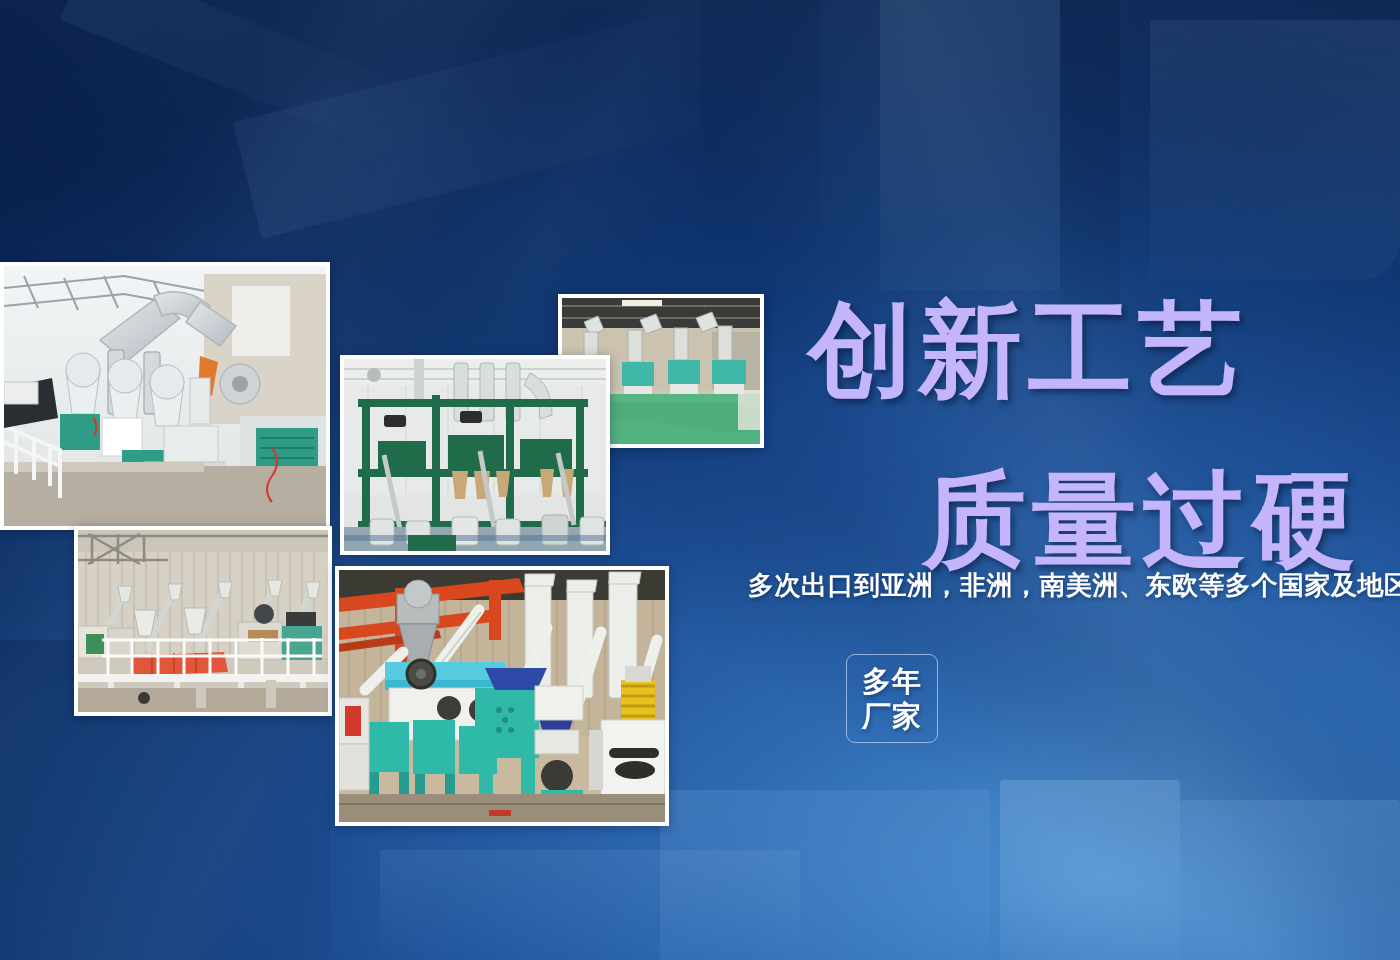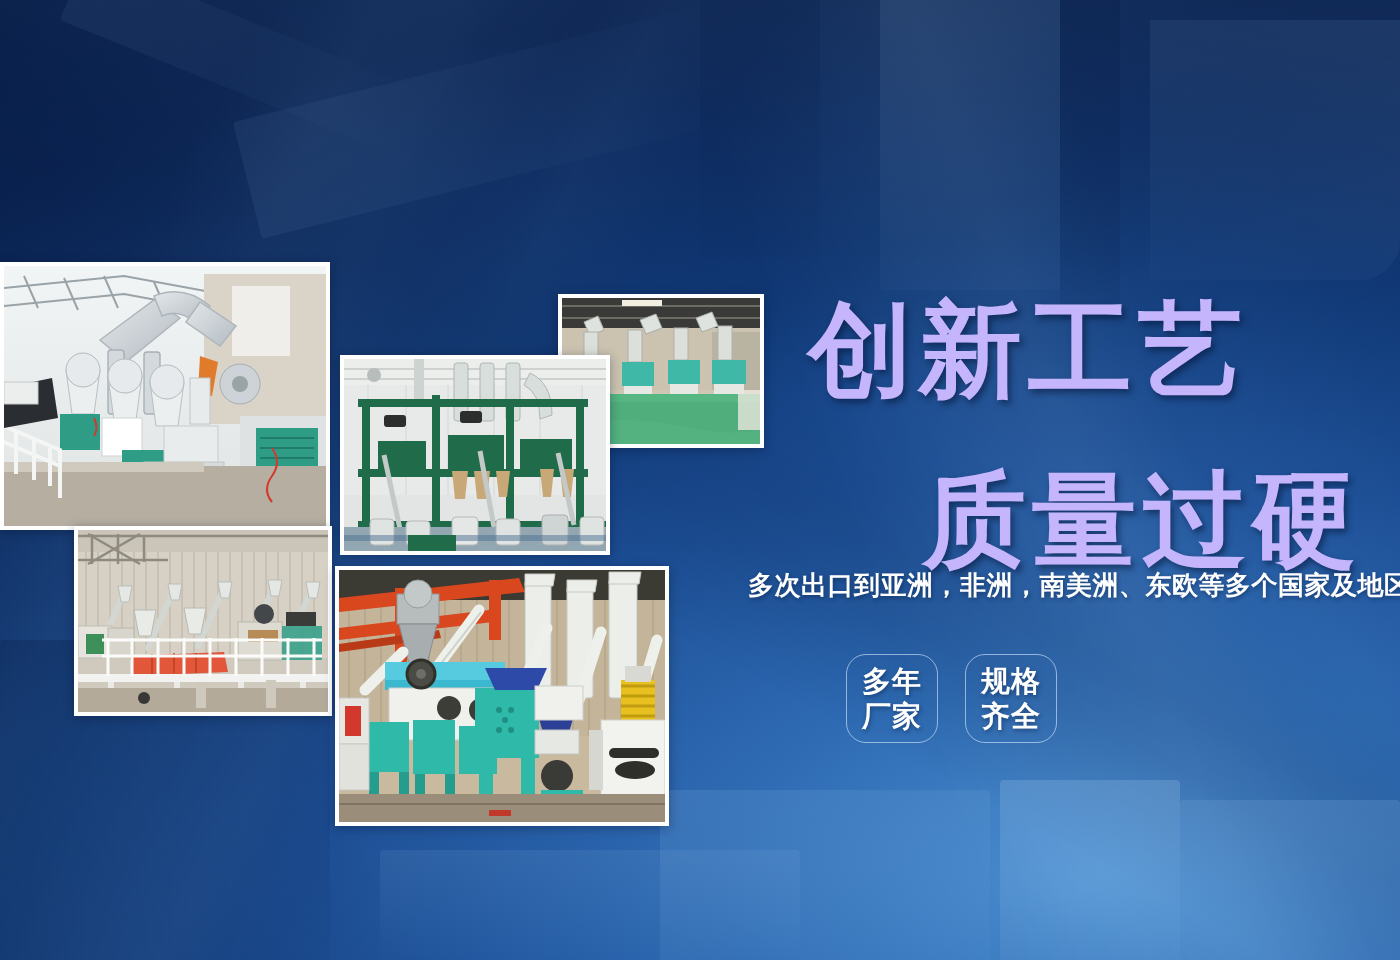--- a/index.html
+++ b/index.html
@@ -119,21 +119,21 @@
     position: absolute;
     left: 846px;
     top: 654px;
     display: flex;
     gap: 27px;
   }
   .badge {
     width: 92px;
     height: 89px;
     border: 1.5px solid rgba(214,233,252,.62);
-    border-radius: 20px;
+    border-radius: 9px;
     box-sizing: border-box;
     display: flex;
     flex-direction: column;
     align-items: center;
     justify-content: center;
     color: #ffffff;
     font-size: 29px;
     font-weight: 700;
     line-height: 1.18;
     letter-spacing: 1px;
@@ -585,19 +585,15 @@
   <div class="headline" id="headline-line1">创新工艺</div>
   <div class="headline" id="headline-line2">质量过硬</div>
 
   <div id="subtitle">多次出口到亚洲，非洲，南美洲、东欧等多个国家及地区</div>
 
   <div id="badge-row">
     <div class="badge">
       <span>多年</span>
       <span>厂家</span>
     </div>
-    <div class="badge">
-      <span>规格</span>
-      <span>齐全</span>
-    </div>
   </div>
 
 </div>
 
 </body></html>

